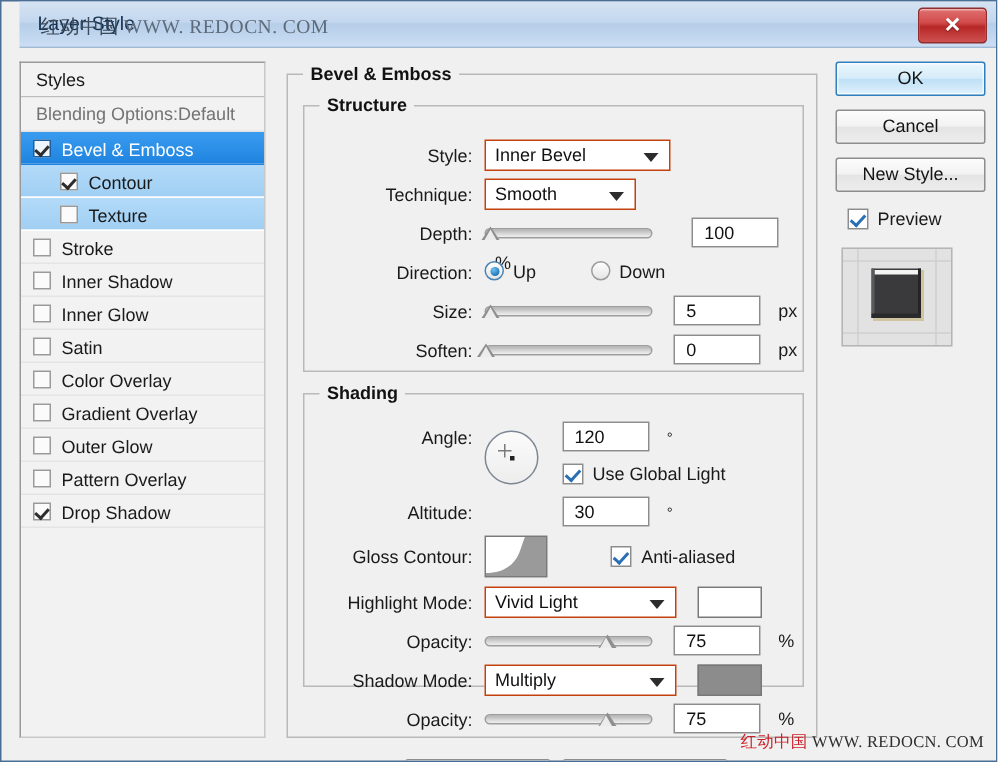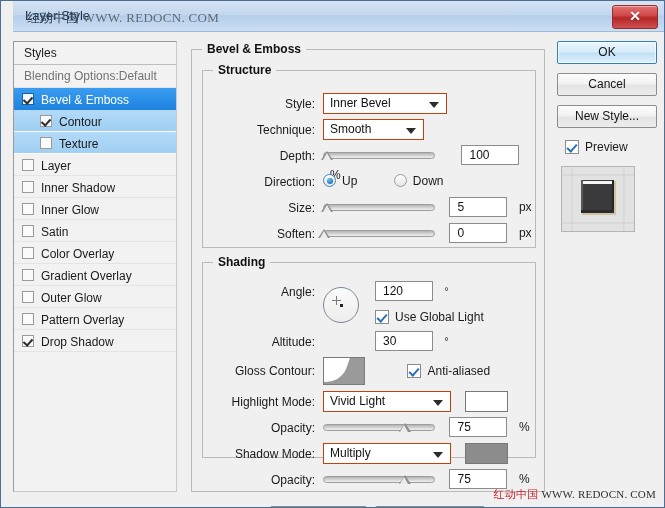--- a/index.html
+++ b/index.html
@@ -486,21 +486,21 @@
 
   <div class="dlg-body">
 
     <div class="styles-panel">
       <div class="styles-header">Styles</div>
       <div class="blend-row">Blending Options:Default</div>
       <div id="styles-list">
           <div class="style-row sel"><span class="cbx on"></span><span class="lbl">Bevel &amp; Emboss</span></div>
           <div class="style-row sub"><span class="cbx on"></span><span class="lbl">Contour</span></div>
           <div class="style-row sub"><span class="cbx"></span><span class="lbl">Texture</span></div>
-          <div class="style-row"><span class="cbx"></span><span class="lbl">Layer</span></div>
+          <div class="style-row"><span class="cbx"></span><span class="lbl">Stroke</span></div>
           <div class="style-row"><span class="cbx"></span><span class="lbl">Inner Shadow</span></div>
           <div class="style-row"><span class="cbx"></span><span class="lbl">Inner Glow</span></div>
           <div class="style-row"><span class="cbx"></span><span class="lbl">Satin</span></div>
           <div class="style-row"><span class="cbx"></span><span class="lbl">Color Overlay</span></div>
           <div class="style-row"><span class="cbx"></span><span class="lbl">Gradient Overlay</span></div>
           <div class="style-row"><span class="cbx"></span><span class="lbl">Outer Glow</span></div>
           <div class="style-row"><span class="cbx"></span><span class="lbl">Pattern Overlay</span></div>
           <div class="style-row"><span class="cbx on"></span><span class="lbl">Drop Shadow</span></div>
         </div>
     </div>

